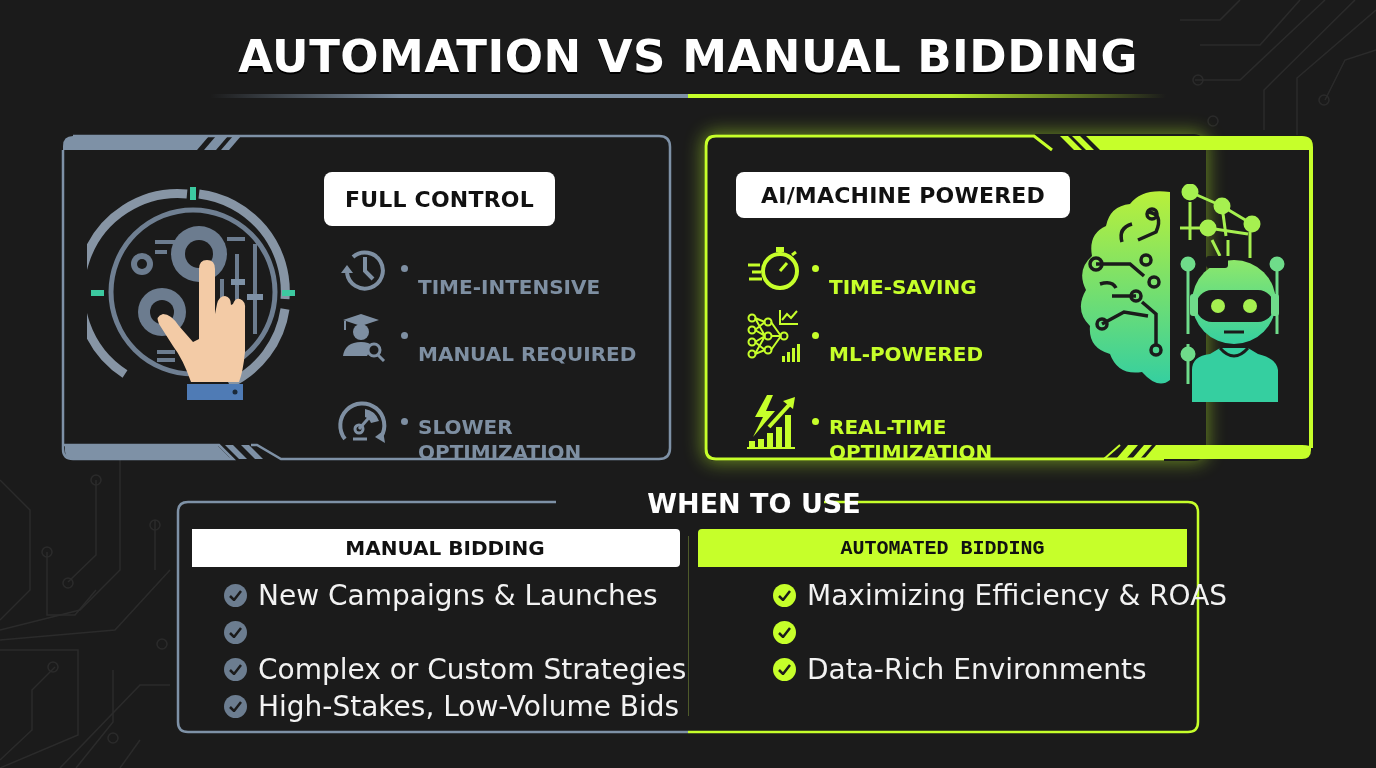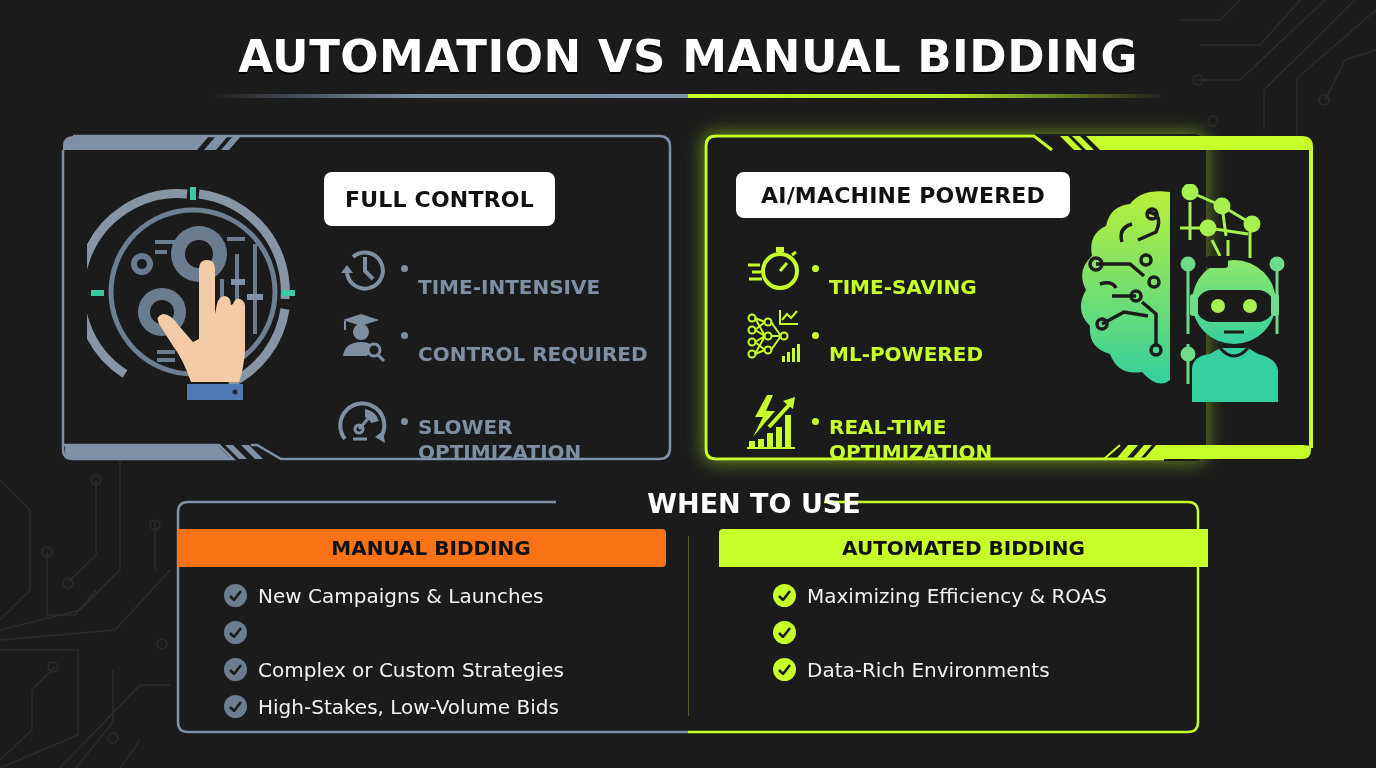--- a/index.html
+++ b/index.html
@@ -48,32 +48,32 @@
   .wtu { position: absolute; left: 176px; top: 500px; width: 1156px; height: 234px; }
   .wtu svg.frame { position: absolute; inset: 0; }
   .wtu-title {
     position: absolute; left: 0; right: 0; top: -12px; text-align: center;
     font-family: "DejaVu Sans", sans-serif; font-weight: 700; font-size: 27px; color: #fff;
   }
   .col-head {
     position: absolute; top: 29px; height: 38px; display: flex; align-items: center; justify-content: center;
     font-family: "DejaVu Sans", sans-serif; font-weight: 700; font-size: 20px; color: #111;
   }
-  .col-head.manual { left: 2px; width: 488px; background: #f97316; border-radius: 0 4px 4px 0; padding-left: 18px; }
-  .col-head.auto { left: 543px; width: 489px; background: #c6ff2a; border-radius: 4px 0 0 0; }
+  .col-head.manual { left: 16px; width: 488px; background: #ffffff; border-radius: 0 4px 4px 0; padding-left: 18px; }
+  .col-head.auto { left: 522px; width: 489px; background: #c6ff2a; border-radius: 4px 0 0 0; font-family: Liberation Mono, monospace; }
   .divider { position: absolute; left: 512px; top: 36px; width: 1px; height: 180px; background: #4e5a2a; }
 
   .list { position: absolute; top: 77px; }
   .list.manual { left: 48px; }
   .list.auto { left: 597px; }
   .list-item { display: flex; align-items: center; height: 37px; }
   .check { width: 23px; height: 23px; border-radius: 50%; display: flex; align-items: center; justify-content: center; margin-right: 11px; }
   .list.manual .check { background: #6c7d90; }
   .list.auto .check { background: #c6ff2a; }
-  .list-item .label { font-family: "DejaVu Sans", sans-serif; font-size: 20px; color: #f2f2f2; text-align: right; }
+  .list-item .label { font-family: "DejaVu Sans", sans-serif; font-size: 28px; color: #f2f2f2; text-align: right; }
 </style>
 </head>
 <body>
 
 <svg class="bg-circuit" width="1376" height="768" viewBox="0 0 1376 768">
   <g fill="none" stroke="#2b2b2b" stroke-width="1.5">
     <path d="M1180 20 L1220 20 L1240 0"></path>
     <path d="M1200 45 L1260 45 L1300 0"></path>
     <path d="M1195 80 L1240 80 L1325 0"></path>
     <path d="M1264 130 L1264 90 L1355 0"></path>
@@ -172,21 +172,21 @@
       <svg width="52" height="52" viewBox="0 0 52 52">
           <path d="M6 10 L24 4 L42 10 L24 16 Z" fill="#7e8fa2"></path>
           <line x1="8" y1="11" x2="8" y2="20" stroke="#7e8fa2" stroke-width="2"></line>
           <circle cx="24" cy="22" r="8" fill="#7e8fa2"></circle>
           <path d="M6 46 Q8 32 24 32 Q32 32 36 36 L30 46 Z" fill="#7e8fa2"></path>
           <circle cx="37" cy="40" r="6" fill="#1b1b1b" stroke="#7e8fa2" stroke-width="3"></circle>
           <line x1="41" y1="45" x2="47" y2="51" stroke="#7e8fa2" stroke-width="3"></line>
         </svg>
     </span>
     <span class="dot"></span>
-    <span class="txt">CONTROL REQUIRED</span>
+    <span class="txt">MANUAL REQUIRED</span>
   </div>
   <div class="feature" style="left:272px;top:243px">
     <span class="ic">
       <svg width="56" height="52" viewBox="0 0 56 52">
           <path d="M10 44 A22 22 0 1 1 46 42" fill="none" stroke="#7e8fa2" stroke-width="4"></path>
           <path d="M40 42 L48 36 L50 48 Z" fill="#7e8fa2"></path>
           <path d="M30 14 A18 18 0 0 1 44 26 L36 28 A10 10 0 0 0 30 22 Z" fill="#7e8fa2"></path>
           <line x1="24" y1="34" x2="38" y2="18" stroke="#7e8fa2" stroke-width="3"></line>
           <circle cx="24" cy="34" r="4" fill="none" stroke="#7e8fa2" stroke-width="3"></circle>
           <line x1="18" y1="44" x2="32" y2="44" stroke="#7e8fa2" stroke-width="3"></line>

